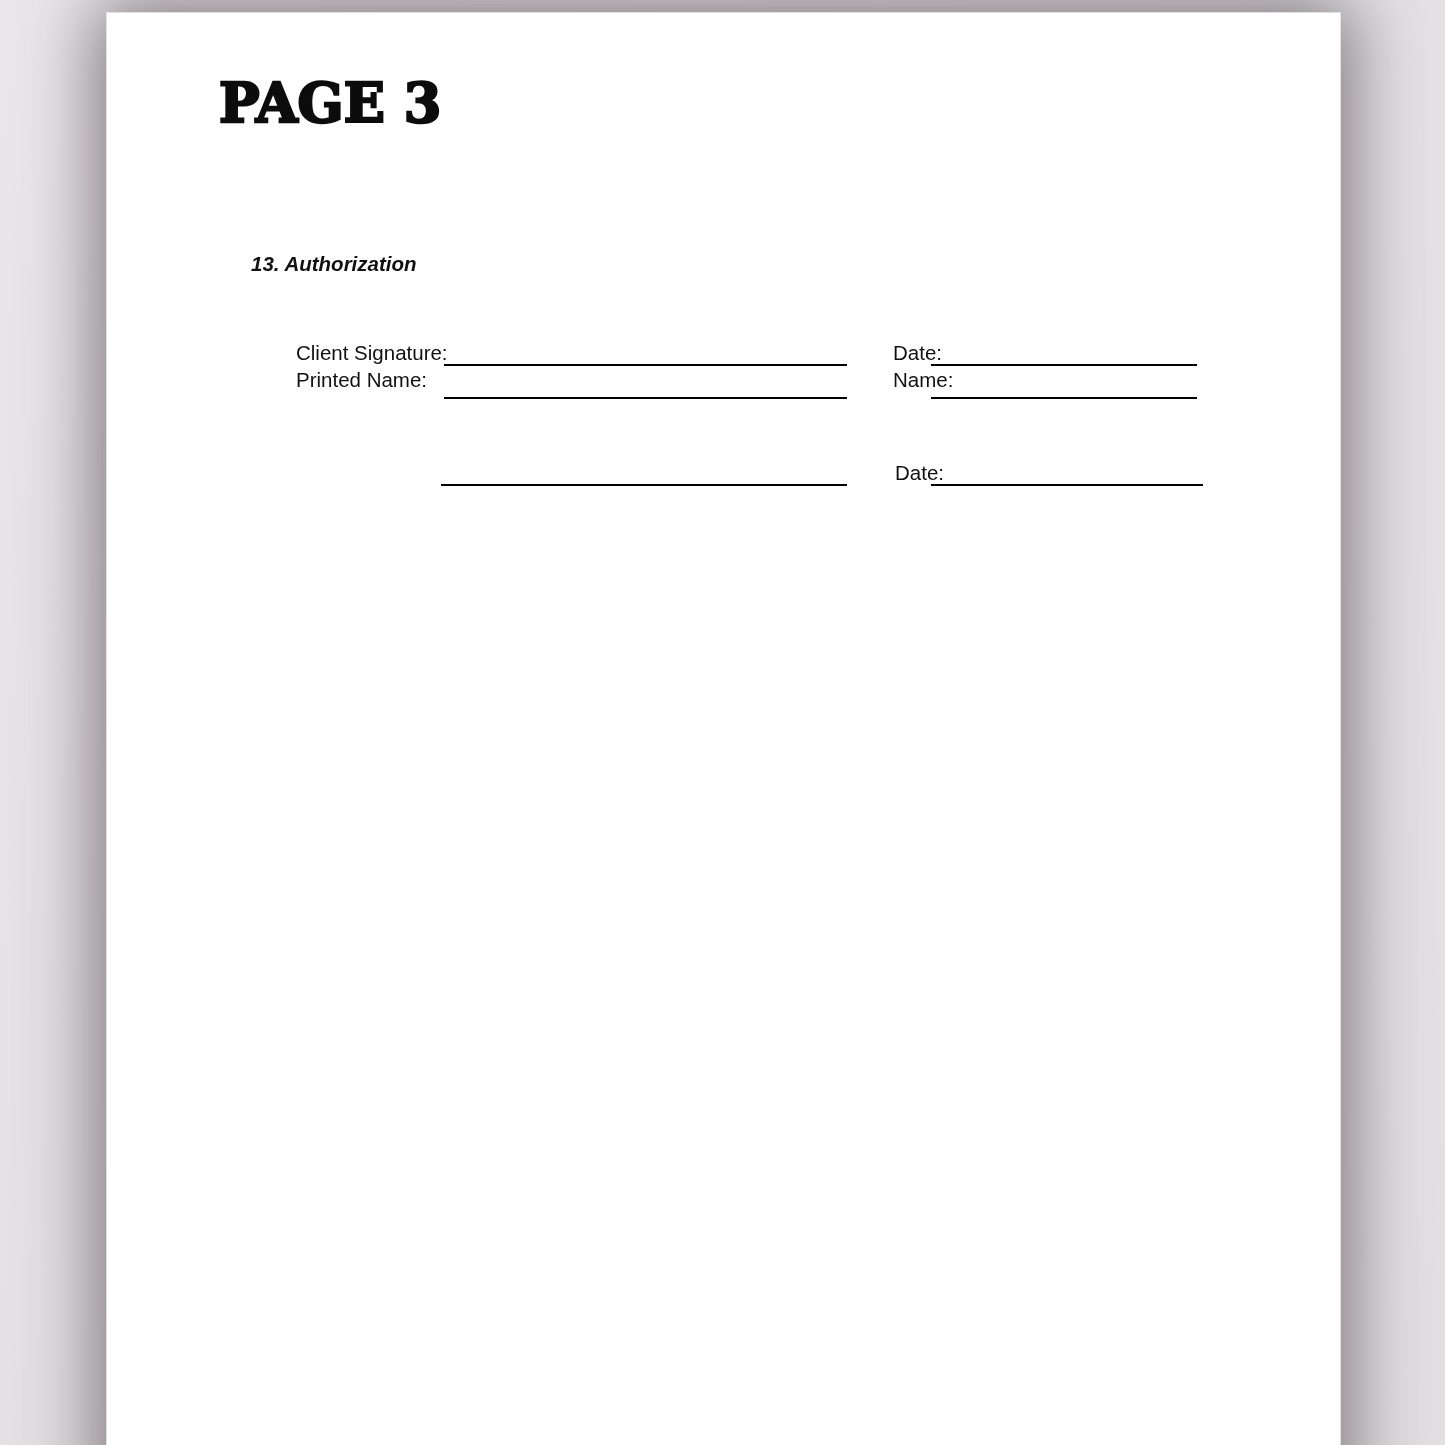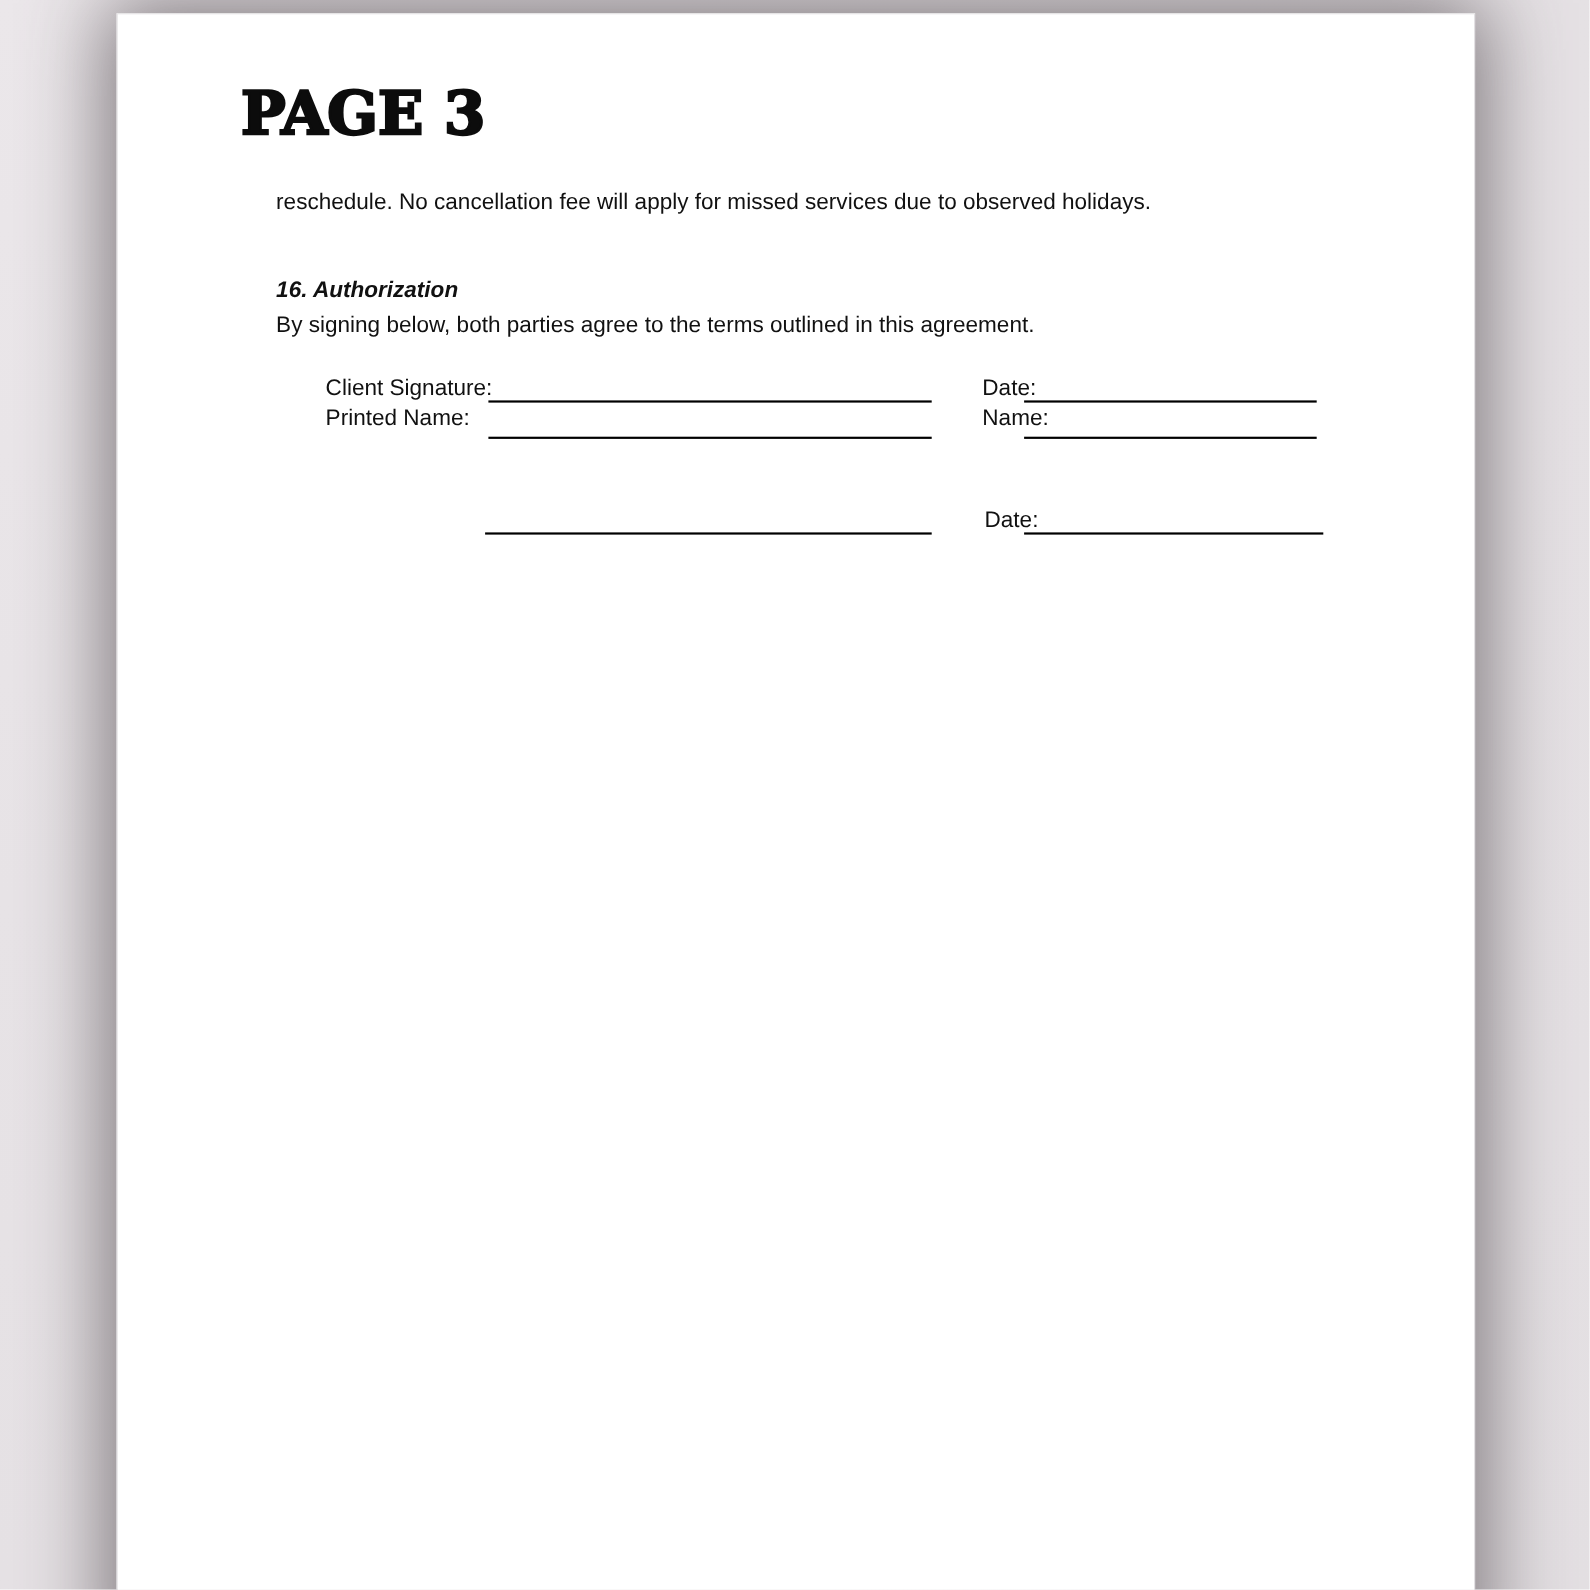--- a/index.html
+++ b/index.html
@@ -82,26 +82,24 @@
   }
 </style>
 </head>
 <body>
 
 <div class="paper">
 
   <h1 class="doc-title">PAGE 3</h1>
 
   <div class="intro body-text">
-    <div>reschedule. No cancellation fee will apply for missed services due to observed holidays.</div>
   </div>
 
-  <div class="sec-heading">16. Authorization</div>
+  <div class="sec-heading">13. Authorization</div>
 
-  <div class="sec-body body-text">By signing below, both parties agree to the terms outlined in this agreement.</div>
 
   <div class="sig-label" style="left:157px; top:328px;">Client Signature:</div>
   <div class="sig-line" style="left:337px; top:351px; width:403px;"></div>
 
   <div class="sig-label" style="left:754px; top:328px;">Date:</div>
   <div class="sig-line" style="left:824px; top:351px; width:266px;"></div>
 
   <div class="sig-label" style="left:157px; top:355px;">Printed Name:</div>
   <div class="sig-line" style="left:337px; top:384px; width:403px;"></div>
 

